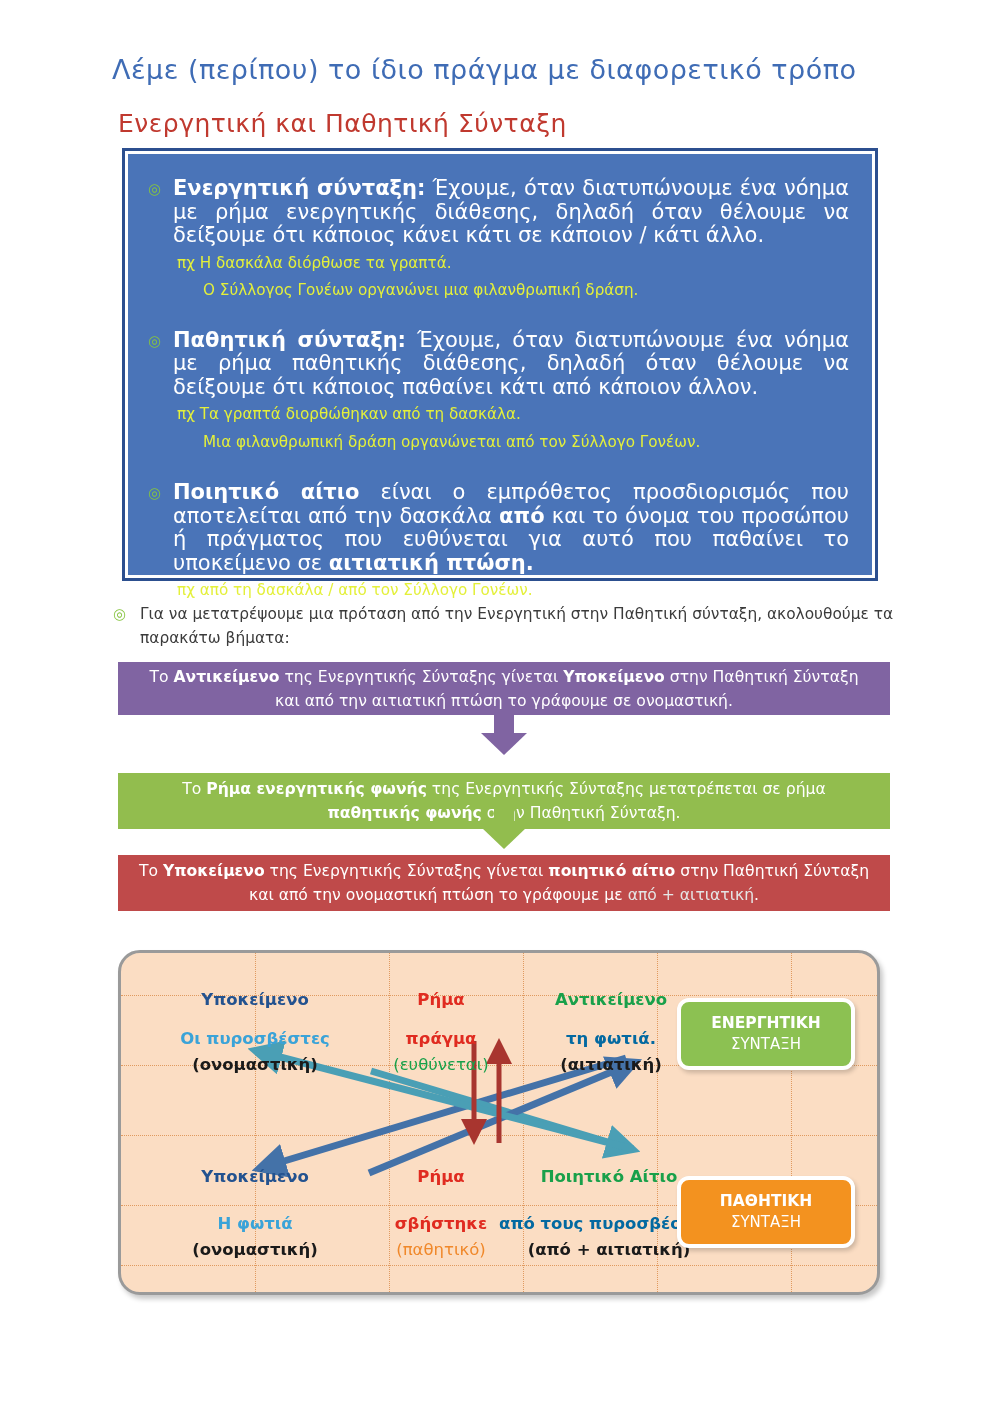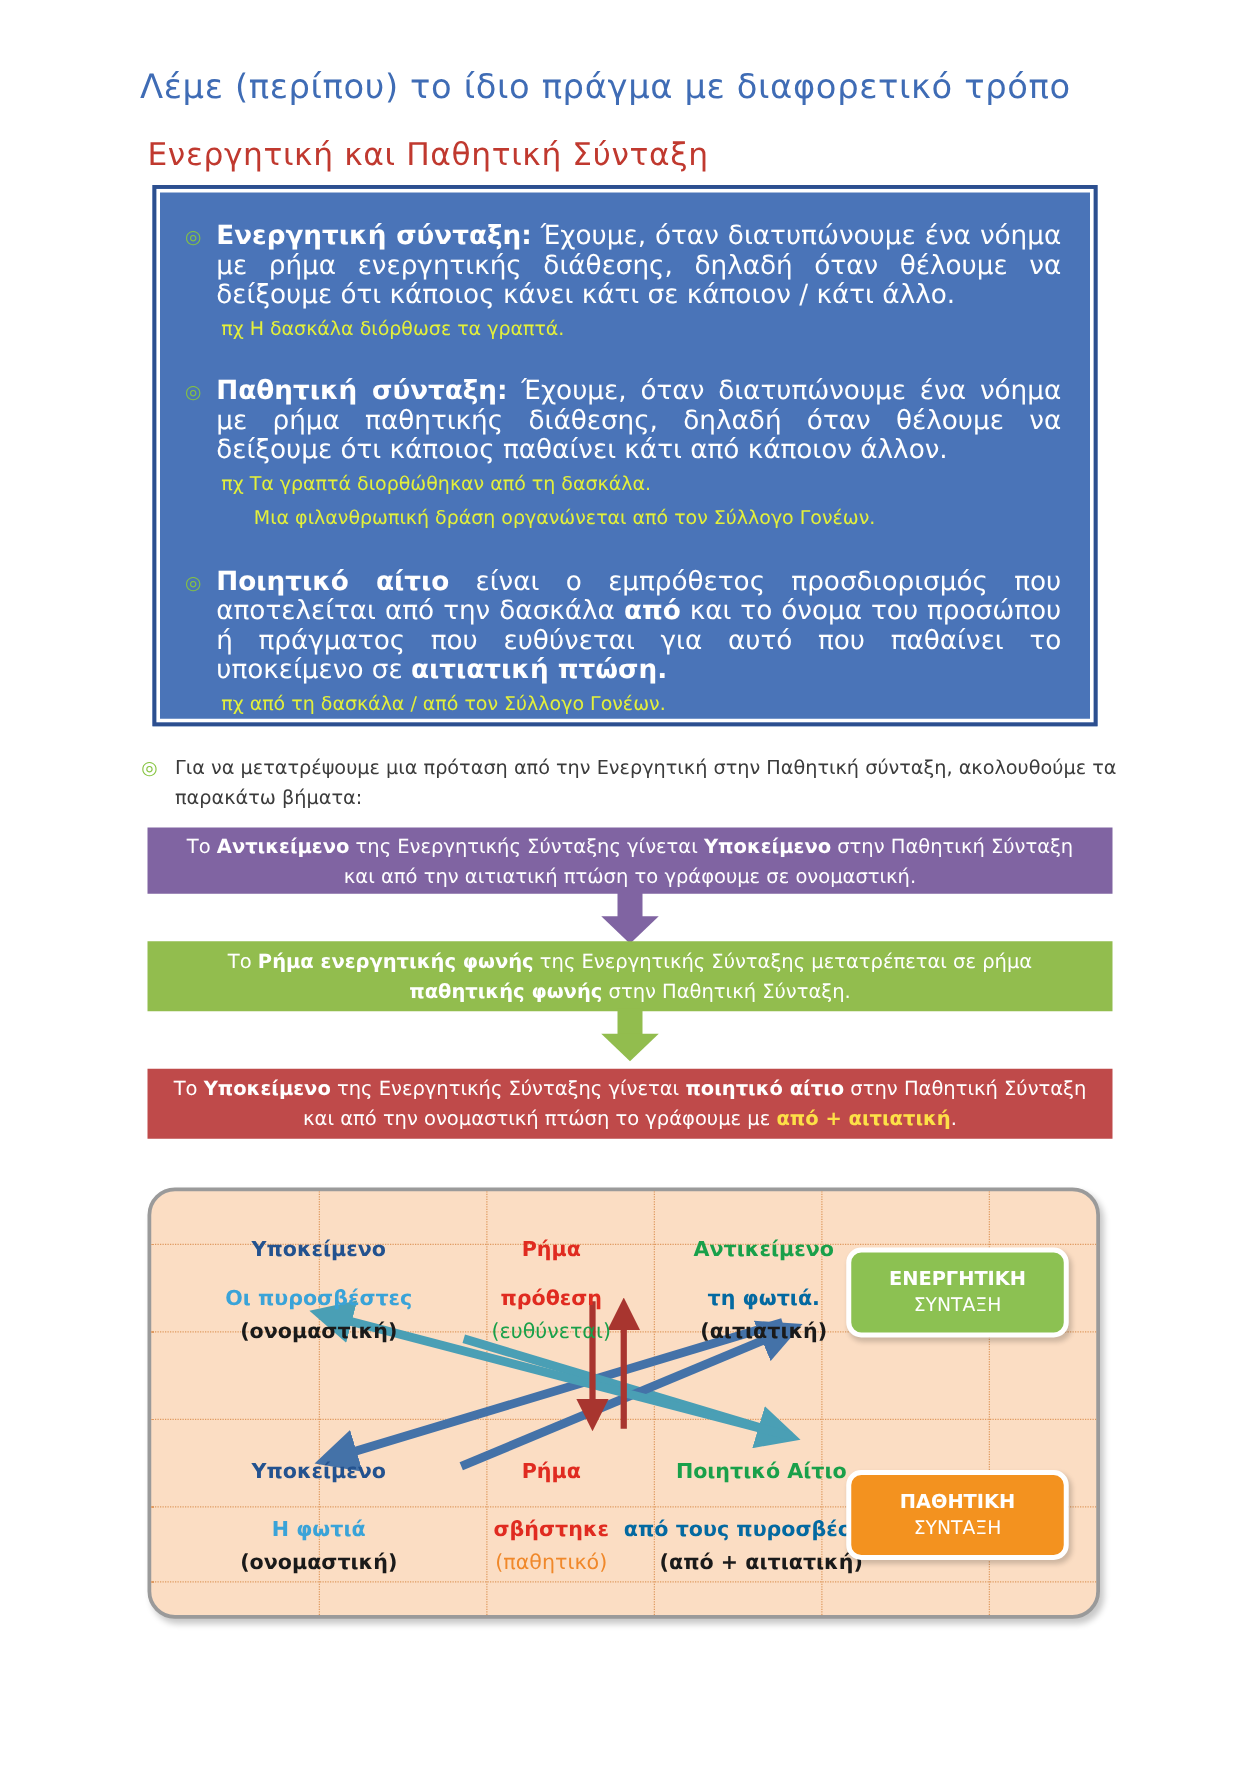--- a/index.html
+++ b/index.html
@@ -95,23 +95,23 @@
     text-align: center;
     display: flex;
     flex-direction: column;
     justify-content: center;
     font-size: 15.6px;
     line-height: 24px;
     padding: 8px 14px;
   }
   .banner b { font-weight: bold; }
   .banner-purple { top: 662px; height: 53px; background: #8064a2; }
-  .banner-green  { top: 753px; height: 56px; background: #92bd4e; }
+  .banner-green  { top: 773px; height: 56px; background: #92bd4e; }
   .banner-red    { top: 855px; height: 56px; background: #bf4a4a; }
-  .hl-yellow { color: #fde047; font-weight: bold; }
+  .hl-yellow { color: #e5e5e5; font-weight: normal; }
 
   .arrow-down {
     position: absolute;
     left: 481px;
     width: 46px; height: 42px;
   }
   .arrow-down .shaft {
     position: absolute; left: 13px; top: 0;
     width: 20px; height: 22px;
   }
@@ -192,20 +192,21 @@
   <div class="title-sub">Ενεργητική και Παθητική Σύνταξη</div>
 </div>
 
 <div class="blue-box">
 
   <div class="bullet-row">
     <div class="bullet-glyph">◎</div>
     <div class="bullet-body">
       <p class="bb-para"><b>Ενεργητική σύνταξη:</b><span> Έχουμε, όταν διατυπώνουμε ένα νόημα με ρήμα ενεργητικής διάθεσης, δηλαδή όταν θέλουμε να δείξουμε ότι κάποιος κάνει κάτι σε κάποιον / κάτι άλλο.</span></p>
       <p class="ex">πχ Η δασκάλα διόρθωσε τα γραπτά.</p>
+      <p class="ex indent">Ο Σύλλογος Γονέων οργανώνει μια φιλανθρωπική δράση.</p>
     </div>
   </div>
 
   <div class="bullet-row blk-2">
     <div class="bullet-glyph">◎</div>
     <div class="bullet-body">
       <p class="bb-para"><b>Παθητική σύνταξη:</b><span> Έχουμε, όταν διατυπώνουμε ένα νόημα με ρήμα παθητικής διάθεσης, δηλαδή όταν θέλουμε να δείξουμε ότι κάποιος παθαίνει κάτι από κάποιον άλλον.</span></p>
       <p class="ex">πχ Τα γραπτά διορθώθηκαν από τη δασκάλα.</p>
       <p class="ex indent">Μια φιλανθρωπική δράση οργανώνεται από τον Σύλλογο Γονέων.</p>
     </div>
@@ -289,21 +290,21 @@
     <line x1="353" y1="88" x2="353" y2="185" stroke="#a8352f" stroke-width="5" marker-end="url(#mRed)"></line>
 
     <line x1="378" y1="190" x2="378" y2="92" stroke="#a8352f" stroke-width="5" marker-end="url(#mRed)"></line>
   </svg>
 
   <div class="cell hdr c-navy" style="left:34px;  top:36px; width:200px;">Υποκείμενο</div>
   <div class="cell hdr c-red" style="left:250px; top:36px; width:140px;">Ρήμα</div>
   <div class="cell hdr c-green" style="left:390px; top:36px; width:200px;">Αντικείμενο</div>
 
   <div class="cell val c-lblue" style="left:34px;  top:75px; width:200px;">Οι πυροσβέστες</div>
-  <div class="cell val c-red" style="left:250px; top:75px; width:140px;">πρόθεση</div>
+  <div class="cell val c-red" style="left:250px; top:75px; width:140px;">πράγμα</div>
   <div class="cell val c-teal" style="left:390px; top:75px; width:200px;">τη φωτιά.</div>
 
   <div class="cell c-black" style="left:34px;  top:101px; width:200px;">(ονομαστική)</div>
   <div class="cell c-green" style="left:250px; top:101px; width:140px;">(ευθύνεται)</div>
   <div class="cell c-black" style="left:390px; top:101px; width:200px;">(αιτιατική)</div>
 
   <div class="cell hdr c-navy" style="left:34px;  top:213px; width:200px;">Υποκείμενο</div>
   <div class="cell hdr c-red" style="left:250px; top:213px; width:140px;">Ρήμα</div>
   <div class="cell hdr c-green" style="left:378px; top:213px; width:220px;">Ποιητικό Αίτιο</div>
 

